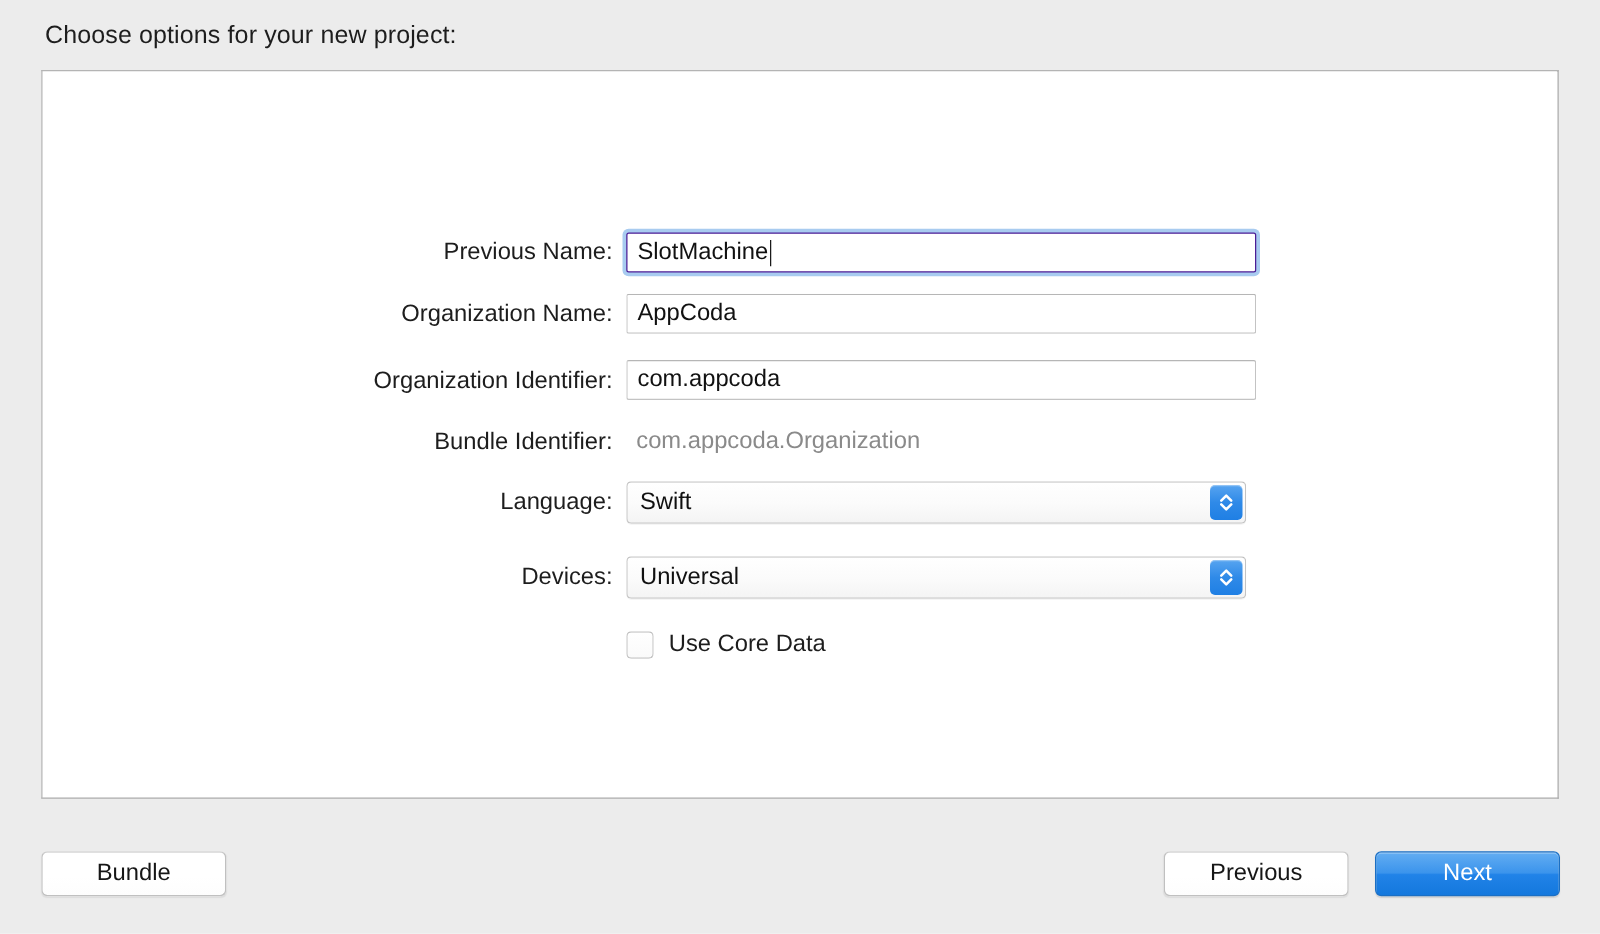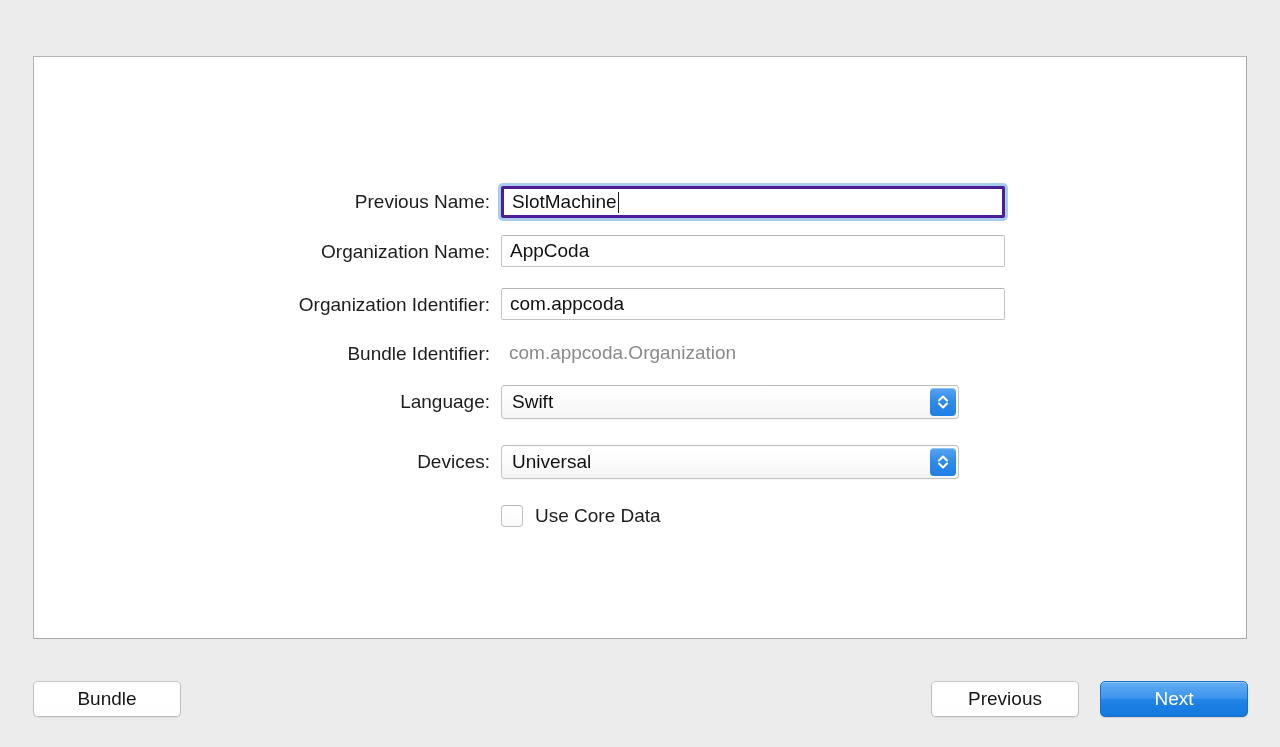--- a/index.html
+++ b/index.html
@@ -82,21 +82,21 @@
     font-size: 19px;
     color: #111111;
     padding: 0 8px;
     outline: none;
     line-height: 30px;
     display: flex;
     align-items: center;
   }
 
   .textfield.focused {
-    border: 3px solid #4c1d95;
+    border: 1px solid #4c1d95;
     box-shadow: 0 0 0 3px #a8cbf0;
   }
 
   .caret {
     display: inline-block;
     width: 1px;
     height: 21px;
     background: #1a1a1a;
     margin-left: 1px;
     vertical-align: middle;
@@ -108,21 +108,21 @@
     color: #8a8a8a;
     line-height: 32px;
     padding-left: 8px;
     white-space: nowrap;
   }
 
   
   .popup {
     position: relative;
     box-sizing: border-box;
-    width: 458px;
+    width: 496px;
     height: 34px;
     background: linear-gradient(to bottom, #ffffff 0%, #fbfbfb 52%, #f4f4f4 100%);
     border: 1px solid #c3c3c3;
     border-top-color: #bcbcbc;
     border-radius: 4px;
     display: flex;
     align-items: center;
     box-shadow: 0 1px 0 rgba(0,0,0,0.04);
   }
 
@@ -210,20 +210,21 @@
 
   #cancel-button { left: 33px;  top: 681px; width: 148px; }
   #previous-button { left: 931px; top: 681px; width: 148px; }
   #next-button { left: 1100px; top: 681px; width: 148px; }
 </style>
 </head>
 <body>
 
 <div class="dialog">
 
+  <div class="prompt">Choose options for your new project:</div>
 
   <div class="panel">
   </div>
 
   <div class="row" style="top:182px;height:40px;">
     <div class="label" style="top:9px;">Previous Name:</div>
     <div class="field-wrap" style="top:4px;">
       <div class="textfield focused">
           <span>SlotMachine</span>
           <span class="caret"></span>

